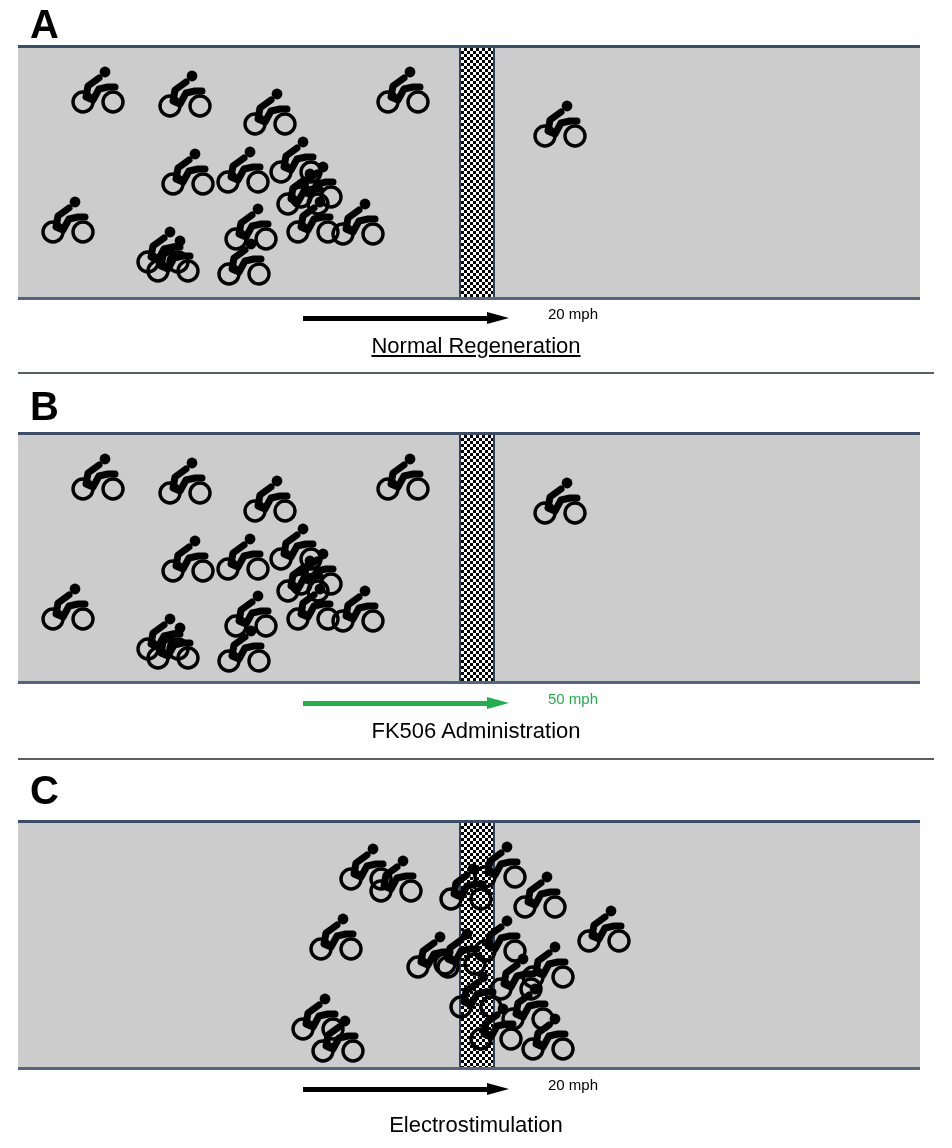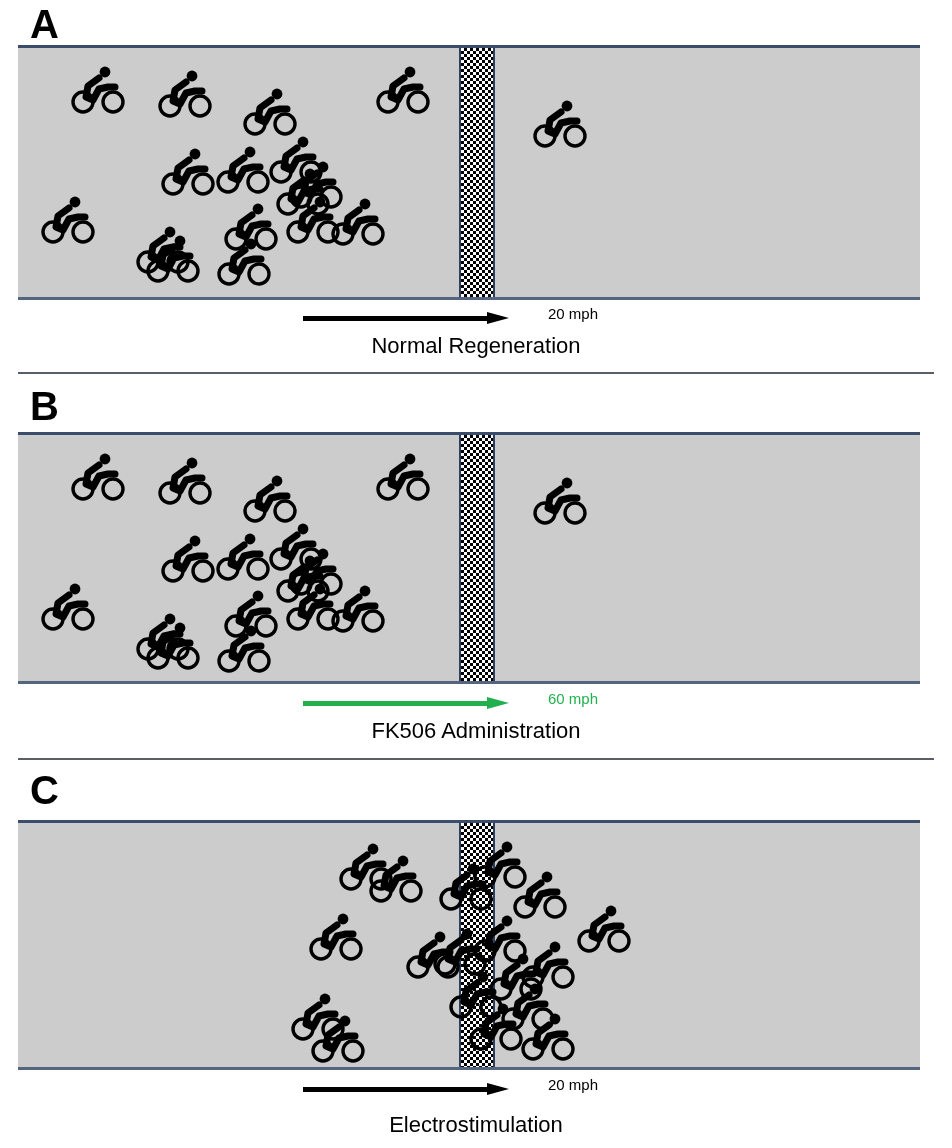--- a/index.html
+++ b/index.html
@@ -281,21 +281,21 @@
   </div>
 
   <div class="caption" style="top:305px;">
     <div class="arrow-row">
       <div class="arrow">
         <div class="shaft"></div>
           <div class="head"></div>
       </div>
       <div class="speed">20 mph</div>
     </div>
-    <div class="treatment" style="top:28px;">Normal Regeneration</div>
+    <div class="treatment" style="top:28px;text-decoration:underline;">Normal Regeneration</div>
   </div>
 </div>
 
 <div class="panel" style="top:372px;height:386px;">
   <div class="panel-rule" style="top:0;"></div>
   <div class="panel-letter" style="left:30px; top:14px;">B</div>
 
   <div class="field" style="left:18px; top:60px; width:902px; height:252px;">
     <div class="barrier" style="left:441px; width:36px;"></div>
 
@@ -437,21 +437,21 @@
         </svg>
       </div>
   </div>
 
   <div class="caption" style="top:318px;">
     <div class="arrow-row">
       <div class="arrow green">
         <div class="shaft"></div>
           <div class="head"></div>
       </div>
-      <div class="speed green">60 mph</div>
+      <div class="speed green">50 mph</div>
     </div>
     <div class="treatment" style="top:28px;">FK506 Administration</div>
   </div>
 </div>
 
 <div class="panel" style="top:758px;height:390px;">
   <div class="panel-rule" style="top:0;"></div>
   <div class="panel-letter" style="left:30px; top:12px;">C</div>
 
   <div class="field" style="left:18px; top:62px; width:902px; height:250px;">

